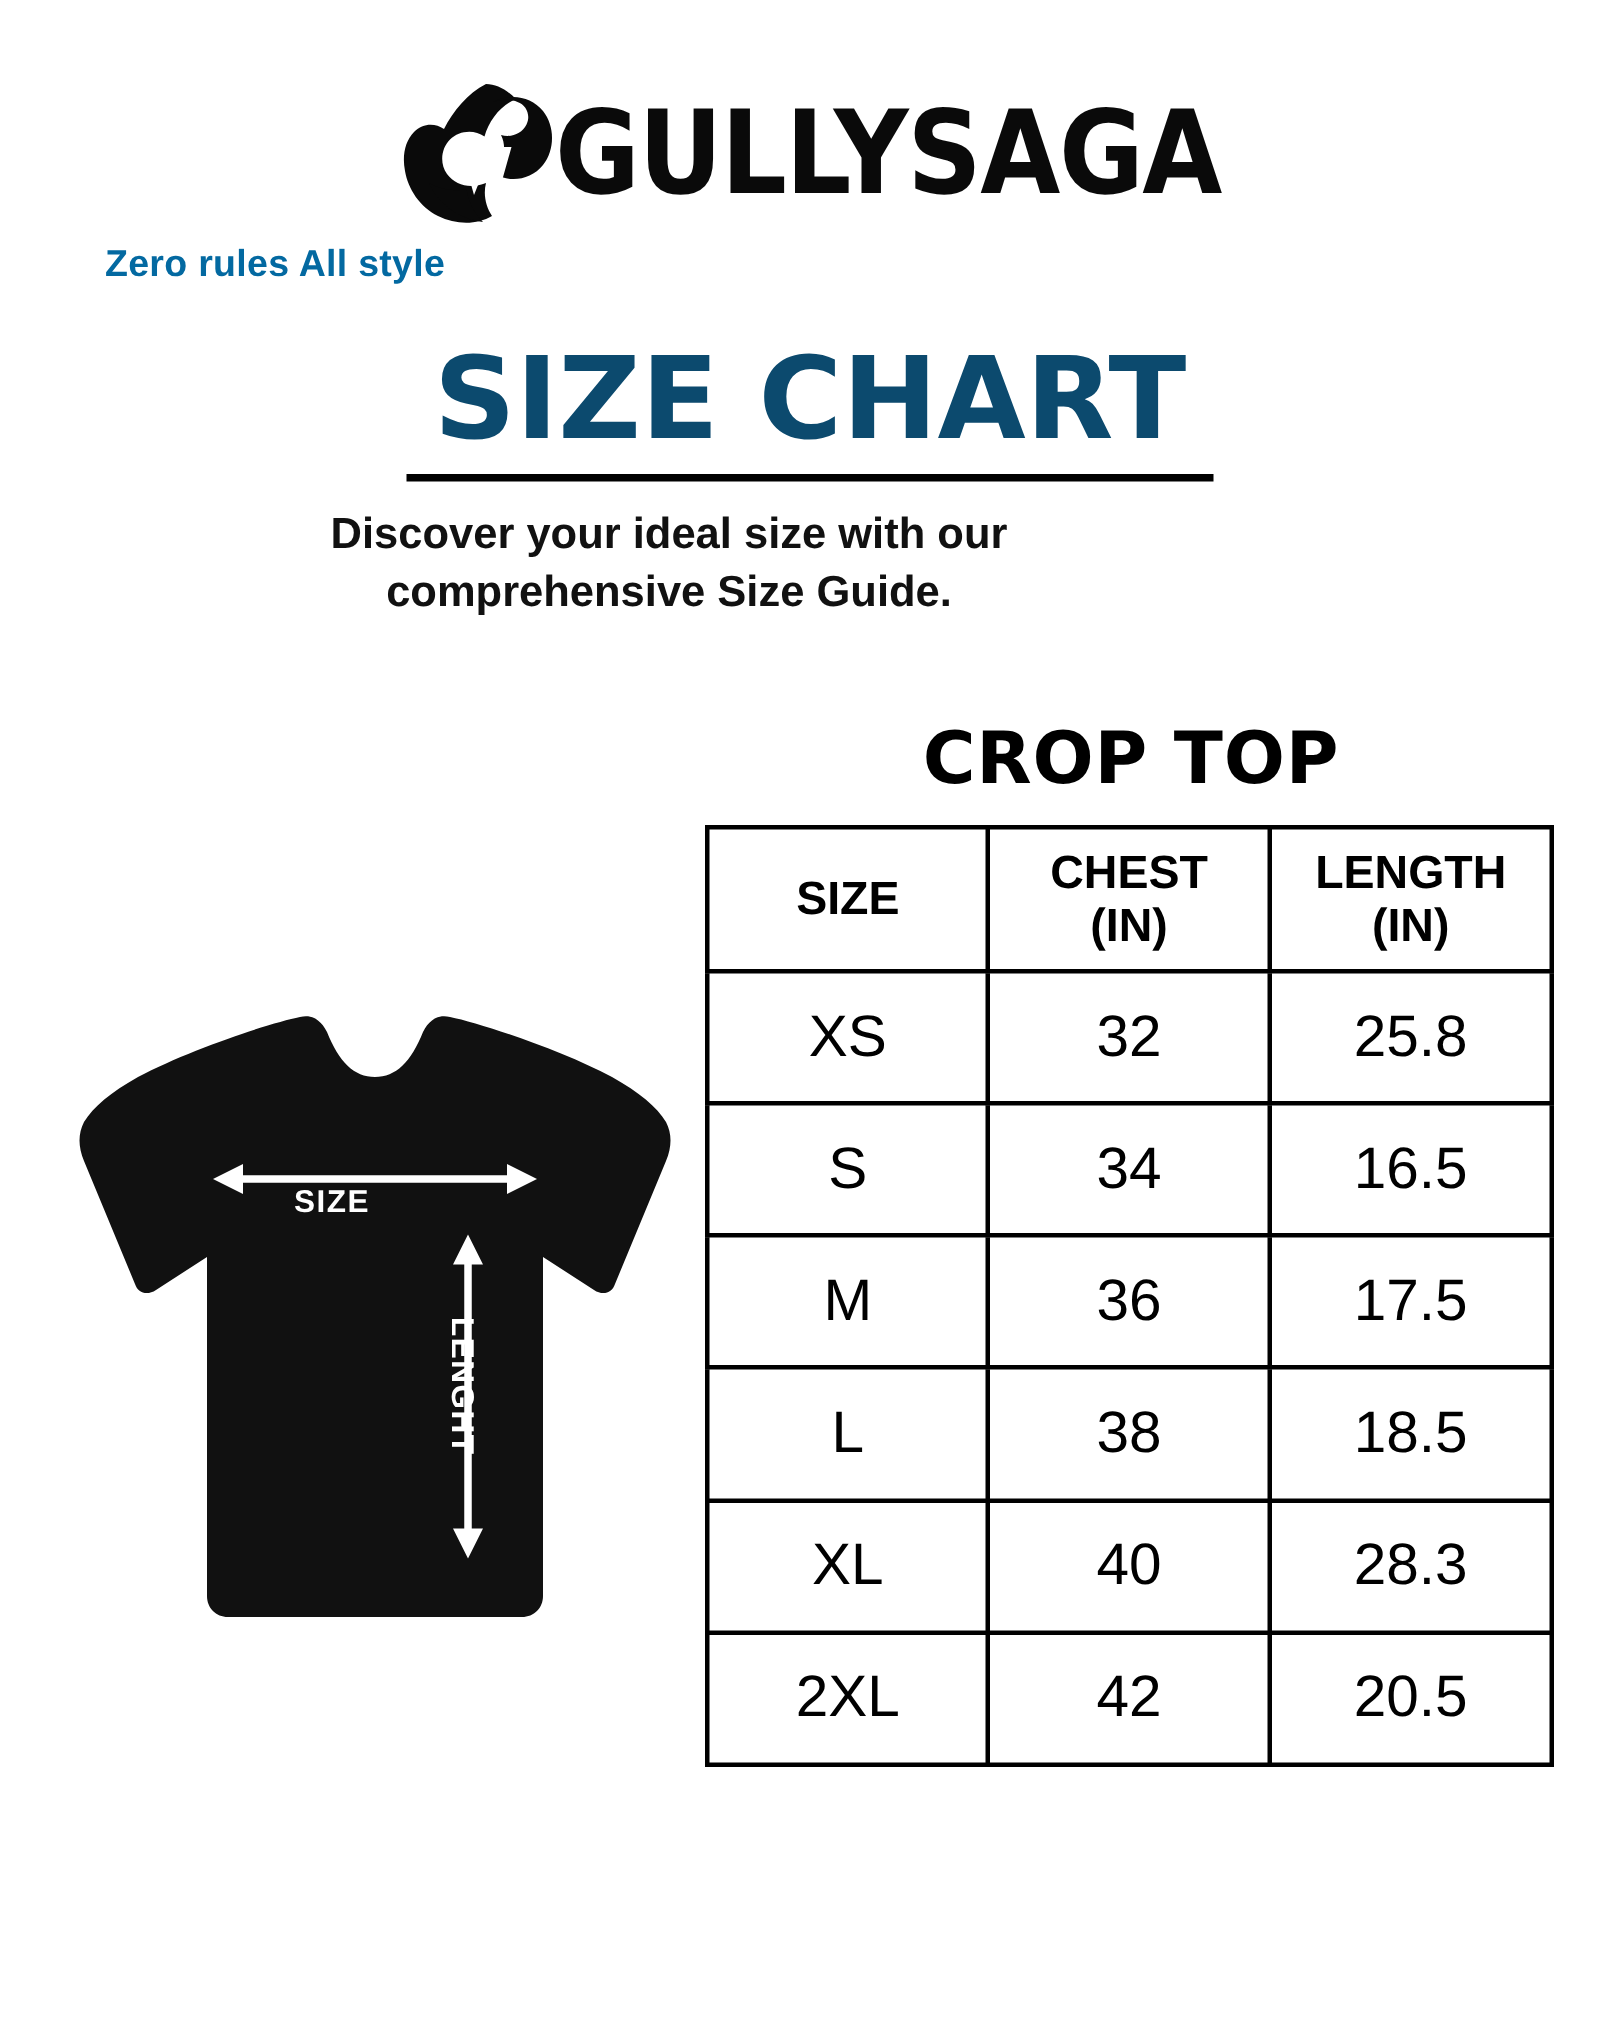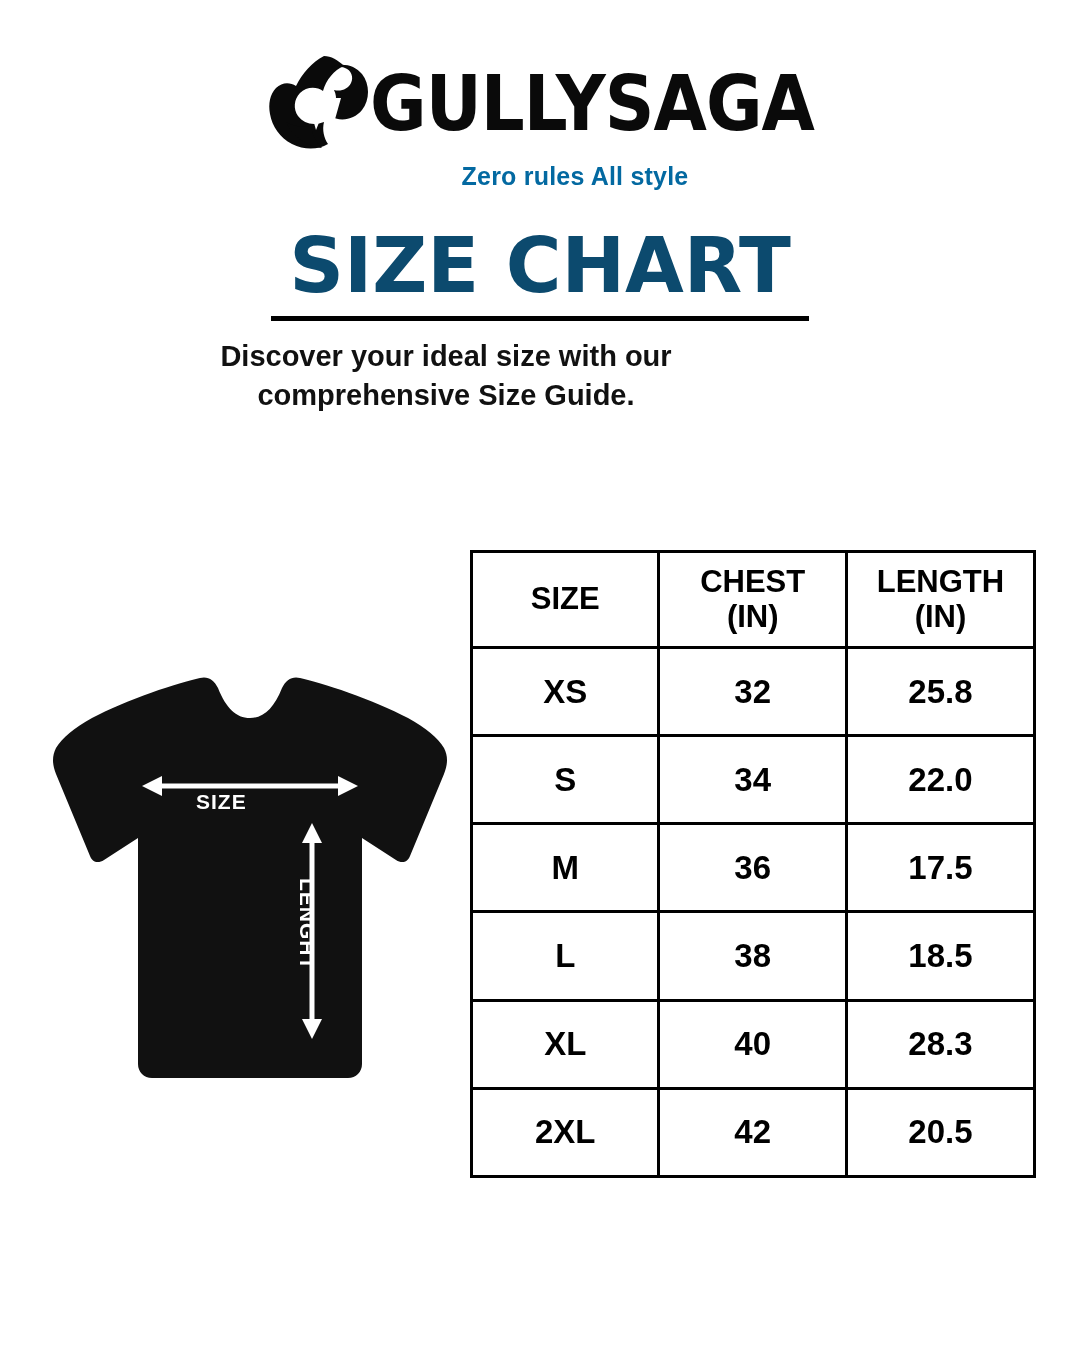--- a/index.html
+++ b/index.html
@@ -19,21 +19,20 @@
   }
 
   
   .logo-wrap {
     position: absolute;
     top: 52px;
     left: 0;
     width: 1080px;
     display: flex;
     flex-direction: column;
-    align-items: center;
   }
   .logo-row {
     display: flex;
     align-items: center;
     justify-content: center;
     gap: 0px;
   }
   .logo-mark {
     width: 108px;
     height: 104px;
@@ -133,22 +132,22 @@
     vertical-align: middle;
     font-family: "Liberation Sans", sans-serif;
   }
   table.size-table th {
     font-weight: bold;
     font-size: 31px;
     line-height: 1.12;
     height: 96px;
   }
   table.size-table td {
-    font-weight: bold;
-    font-size: 33px;
+    font-weight: normal;
+    font-size: 39px;
     height: 88px;
   }
   .col-size { width: 33.3%; }
   .col-chest { width: 33.3%; }
   .col-length { width: 33.4%; }
 
   
   .shirt-wrap {
     position: absolute;
     top: 660px;
@@ -195,20 +194,21 @@
       </span>
       <span class="logo-text">GULLYSAGA</span>
     </div>
     <div class="logo-tagline">Zero rules All style</div>
   </div>
 
   <div class="title">SIZE CHART</div>
   <div class="title-underline"></div>
   <div class="subtitle">Discover your ideal size with our comprehensive Size Guide.</div>
 
+  <div class="section-heading">CROP TOP</div>
 
   <div class="shirt-wrap">
     <svg width="440" height="440" viewBox="0 0 440 440" xmlns="http://www.w3.org/2000/svg">
       <path d="M170 18 C150 22 96 40 62 58 C44 68 32 78 26 88 C22 96 22 104 26 114 L60 196 C62 202 68 204 74 200 L108 178 L108 404 C108 412 114 418 122 418 L318 418 C326 418 332 412 332 404 L332 178 L366 200 C372 204 378 202 380 196 L414 114 C418 104 418 96 414 88 C408 78 396 68 378 58 C344 40 290 22 270 18 C262 16 256 20 252 28 C244 48 234 58 220 58 C206 58 196 48 188 28 C184 20 178 16 170 18 Z" fill="#111111"></path>
 
       <g stroke="#ffffff" stroke-width="5" fill="#ffffff">
         <line x1="118" y1="126" x2="322" y2="126"></line>
         <polygon points="112,126 132,116 132,136" stroke="none"></polygon>
         <polygon points="328,126 308,116 308,136" stroke="none"></polygon>
       </g>
@@ -242,21 +242,21 @@
       </thead>
       <tbody>
         <tr>
           <td>XS</td>
           <td>32</td>
           <td>25.8</td>
         </tr>
         <tr>
           <td>S</td>
           <td>34</td>
-          <td>22.0</td>
+          <td>16.5</td>
         </tr>
         <tr>
           <td>M</td>
           <td>36</td>
           <td>17.5</td>
         </tr>
         <tr>
           <td>L</td>
           <td>38</td>
           <td>18.5</td>

